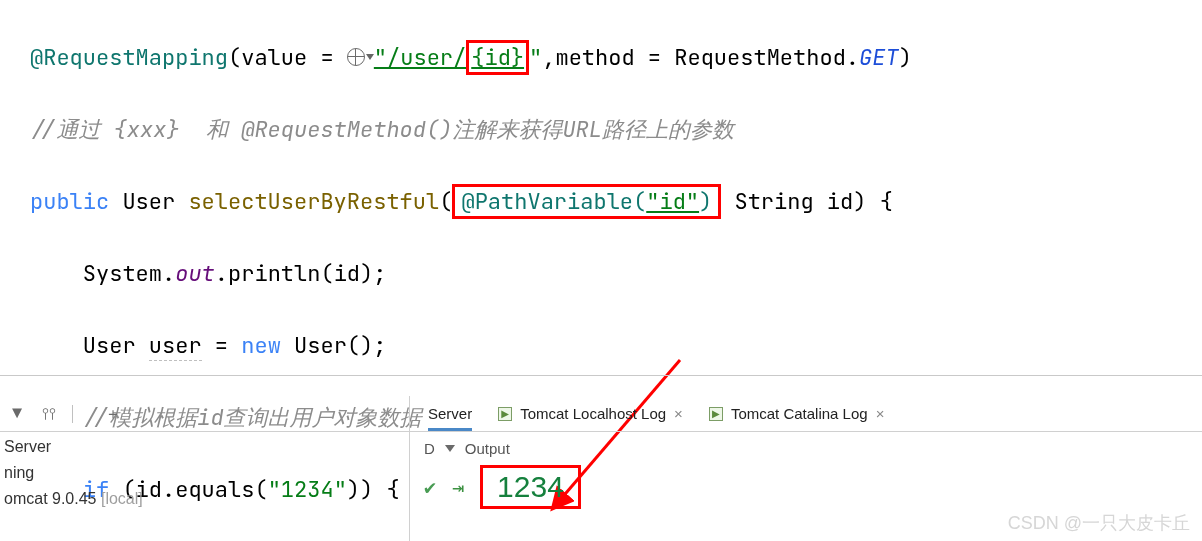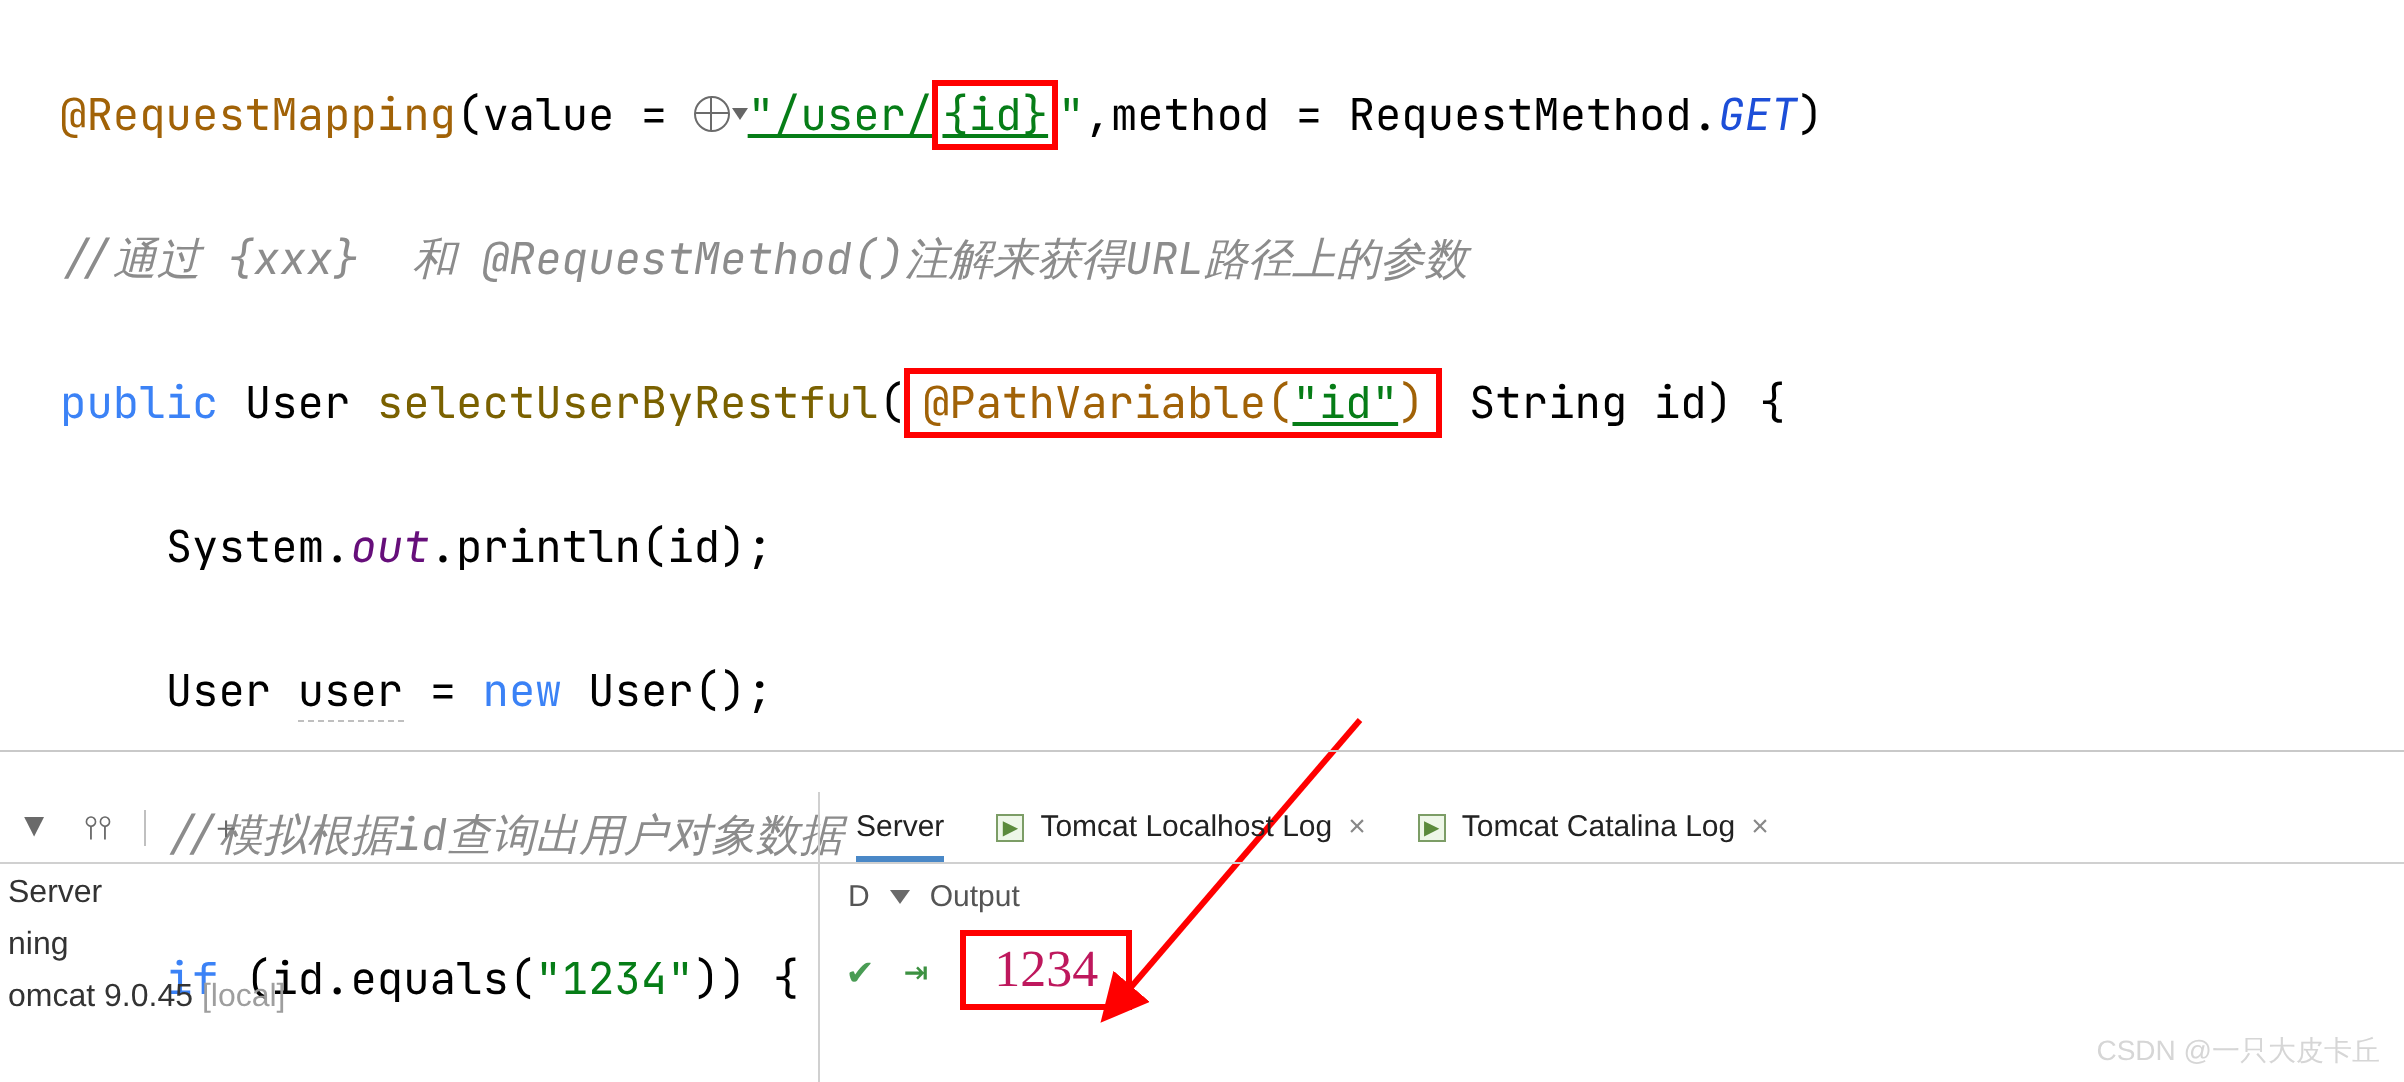--- a/index.html
+++ b/index.html
@@ -17,21 +17,21 @@
   .editor {
     padding: 4px 0 0 30px;
     font-size: 22px;
     line-height: 36px;
     font-family: "JetBrains Mono", Consolas, monospace;
     white-space: pre;
     position: relative;
   }
   .line { display:block; position:relative; }
   .kw { color:#3b82f6; }
-  .ann { color:#a16207; }
+  .ann { color:#0f766e; }
   .str { color:#067d17; }
   .comment { color:#8c8c8c; font-style:italic; }
   .field { color:#660e7a; font-style:italic; }
   .method { color:#7a6100; }
   .purple { color:#1d4ed8; font-style:italic; }
   .warn-underline { border-bottom:1px dashed #bfbfbf;}
   .box-red { border:3px solid #ff0000; padding:0 2px; }
   .box-red-inner { border:3px solid #ff0000; padding:0 6px; }
   .globe {
     display:inline-block;
@@ -162,34 +162,34 @@
     display:flex;
     align-items:center;
     gap:16px;
     padding:4px 14px;
   }
   .check{color:#499c54;font-size:20px;}
   .arrow-green{color:#3c9141;font-size:20px;}
   .output-box{
     border:3px solid #ff0000;
     padding:2px 14px;
-    font-family:Liberation Serif, serif;
-    font-size:26px;
-    color:#be185d;
+    font-family:Liberation Sans, sans-serif;
+    font-size:30px;
+    color:#15803d;
   }
   .red-arrow{
     position:absolute;
     pointer-events:none;
   }
   .watermark{
     position:absolute;
     right:12px;
     bottom:6px;
     color:#d6d6d6;
-    font-size:14px;
+    font-size:18px;
     font-family:"Microsoft YaHei",sans-serif;
   }
 </style>
 </head>
 <body>
 
 <div class="editor">
 <span class="line"><span class="ann">@RequestMapping</span><span>(value = </span><span class="globe"></span><span class="chev"></span><span class="str underline-link">"/user/</span><span class="box-red"><span class="str underline-link">{id}</span></span><span class="str">"</span><span>,method = RequestMethod.</span><span class="purple">GET</span><span>)</span></span>
 <span class="line"><span class="comment">//通过 {xxx}  和 @RequestMethod()注解来获得URL路径上的参数</span></span>
 <span class="line"><span class="kw">public</span> <span>User</span> <span class="method">selectUserByRestful</span><span>(</span><span class="box-red-inner"><span class="ann">@PathVariable(</span><span class="str underline-link">"id"</span><span class="ann">)</span></span><span> String id) {</span></span>

